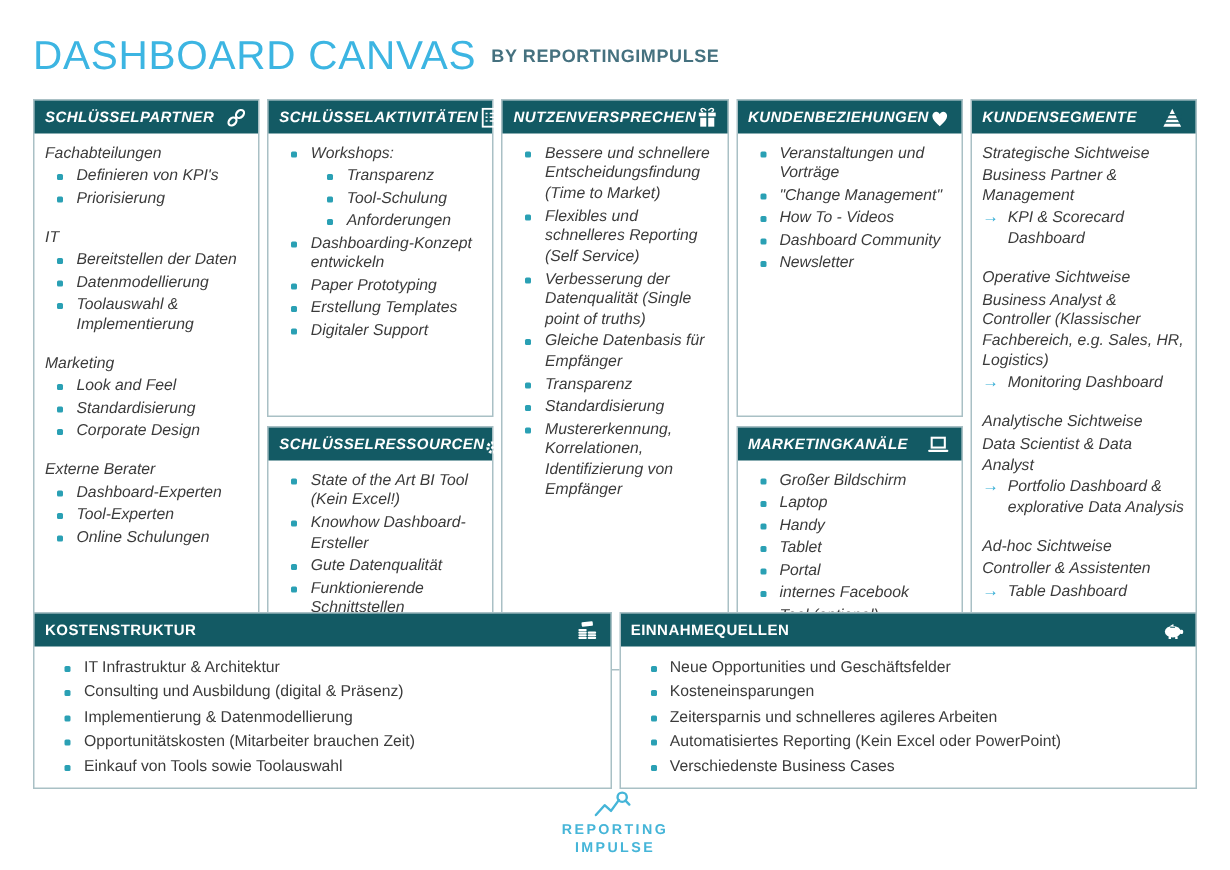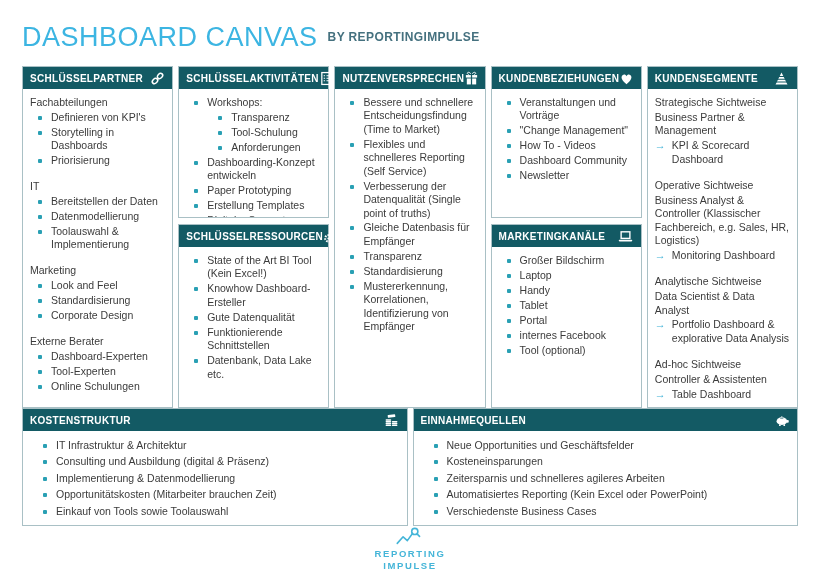--- a/index.html
+++ b/index.html
@@ -6,26 +6,26 @@
   .canvas{
     width:820px;height:580px;box-sizing:border-box;
     padding:20px 22px 0 22px;position:relative;overflow:hidden;
     font-family:"Liberation Sans",sans-serif;background:#fff;
   }
   
   .title-row{display:flex;align-items:center;gap:10px;height:34px;}
   .main-title{font-size:27px;font-weight:400;letter-spacing:.5px;color:var(--title-blue,#3CB5E2);margin:0;}
   .sub-title{font-size:12px;font-weight:bold;letter-spacing:.4px;color:var(--subtitle,#45717F);}
   
-  .grid-main{display:grid;grid-template-columns:repeat(5,1fr);gap:5px;height:330px;margin-top:12px;}
+  .grid-main{display:grid;grid-template-columns:repeat(5,1fr);gap:5px;height:330px;margin-top:12px;font-style:italic;}
   .col-split{display:flex;flex-direction:column;gap:6px;min-width:0;}
   .grid-bottom{display:grid;grid-template-columns:1fr 1fr;gap:5px;height:110px;margin-top:12px;}
   
   .box{border:1px solid var(--border,#A9C0C5);background:#fff;display:flex;flex-direction:column;box-sizing:border-box;min-width:0;}
-  .h-top{height:152px;flex:none;}
+  .h-top{height:212px;flex:none;}
   .h-bottom{flex:1;}
   .box-header{background:var(--header-bg,#135A64);color:#fff;height:22px;flex:none;
     display:flex;align-items:center;justify-content:space-between;padding:0 7px;}
   .box-title{font-size:10px;font-weight:bold;letter-spacing:.3px;white-space:nowrap;}
   .box-icon{width:16px;height:16px;display:flex;align-items:center;justify-content:center;}
   .box-icon svg{width:15px;height:15px;display:block;}
   .box-body{padding:7px 7px 4px 7px;flex:1;overflow:hidden;font-size:10.5px;line-height:1.28;color:var(--text,#3B3B3B);}
   
   .row{display:flex;align-items:flex-start;margin-bottom:1.5px;}
   .row.spacer{height:11px;margin:0;}
@@ -69,24 +69,20 @@
       <div class="box-body">
           <div class="row heading">
             <span class="txt">Fachabteilungen</span>
           </div>
           <div class="row bullet">
             <span class="marker"></span>
             <span class="txt">Definieren von KPI's</span>
           </div>
           <div class="row bullet">
             <span class="marker"></span>
-            <span class="txt">Storytelling in Dashboards</span>
-          </div>
-          <div class="row bullet">
-            <span class="marker"></span>
             <span class="txt">Priorisierung</span>
           </div>
           <div class="row spacer"></div>
           <div class="row heading">
             <span class="txt">IT</span>
           </div>
           <div class="row bullet">
             <span class="marker"></span>
             <span class="txt">Bereitstellen der Daten</span>
           </div>

